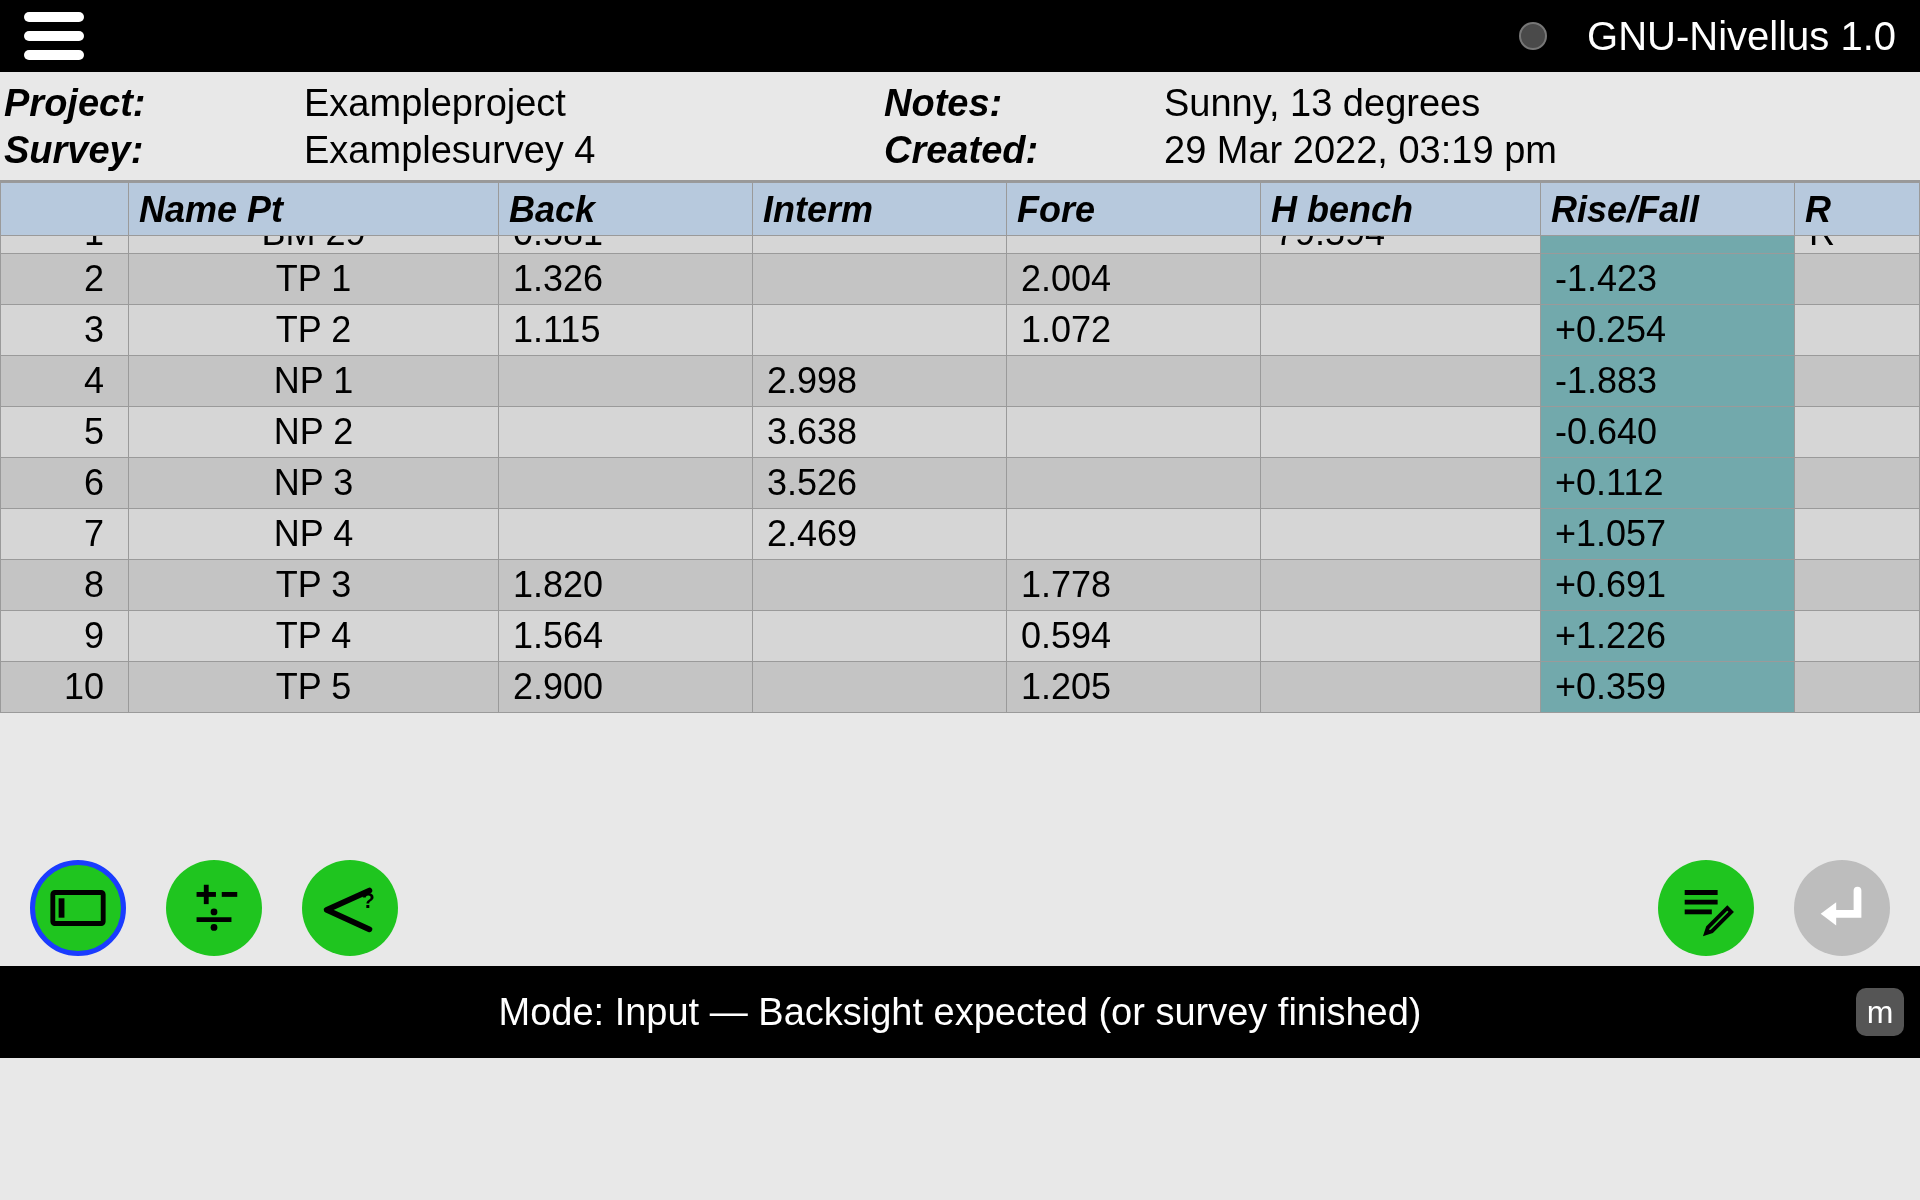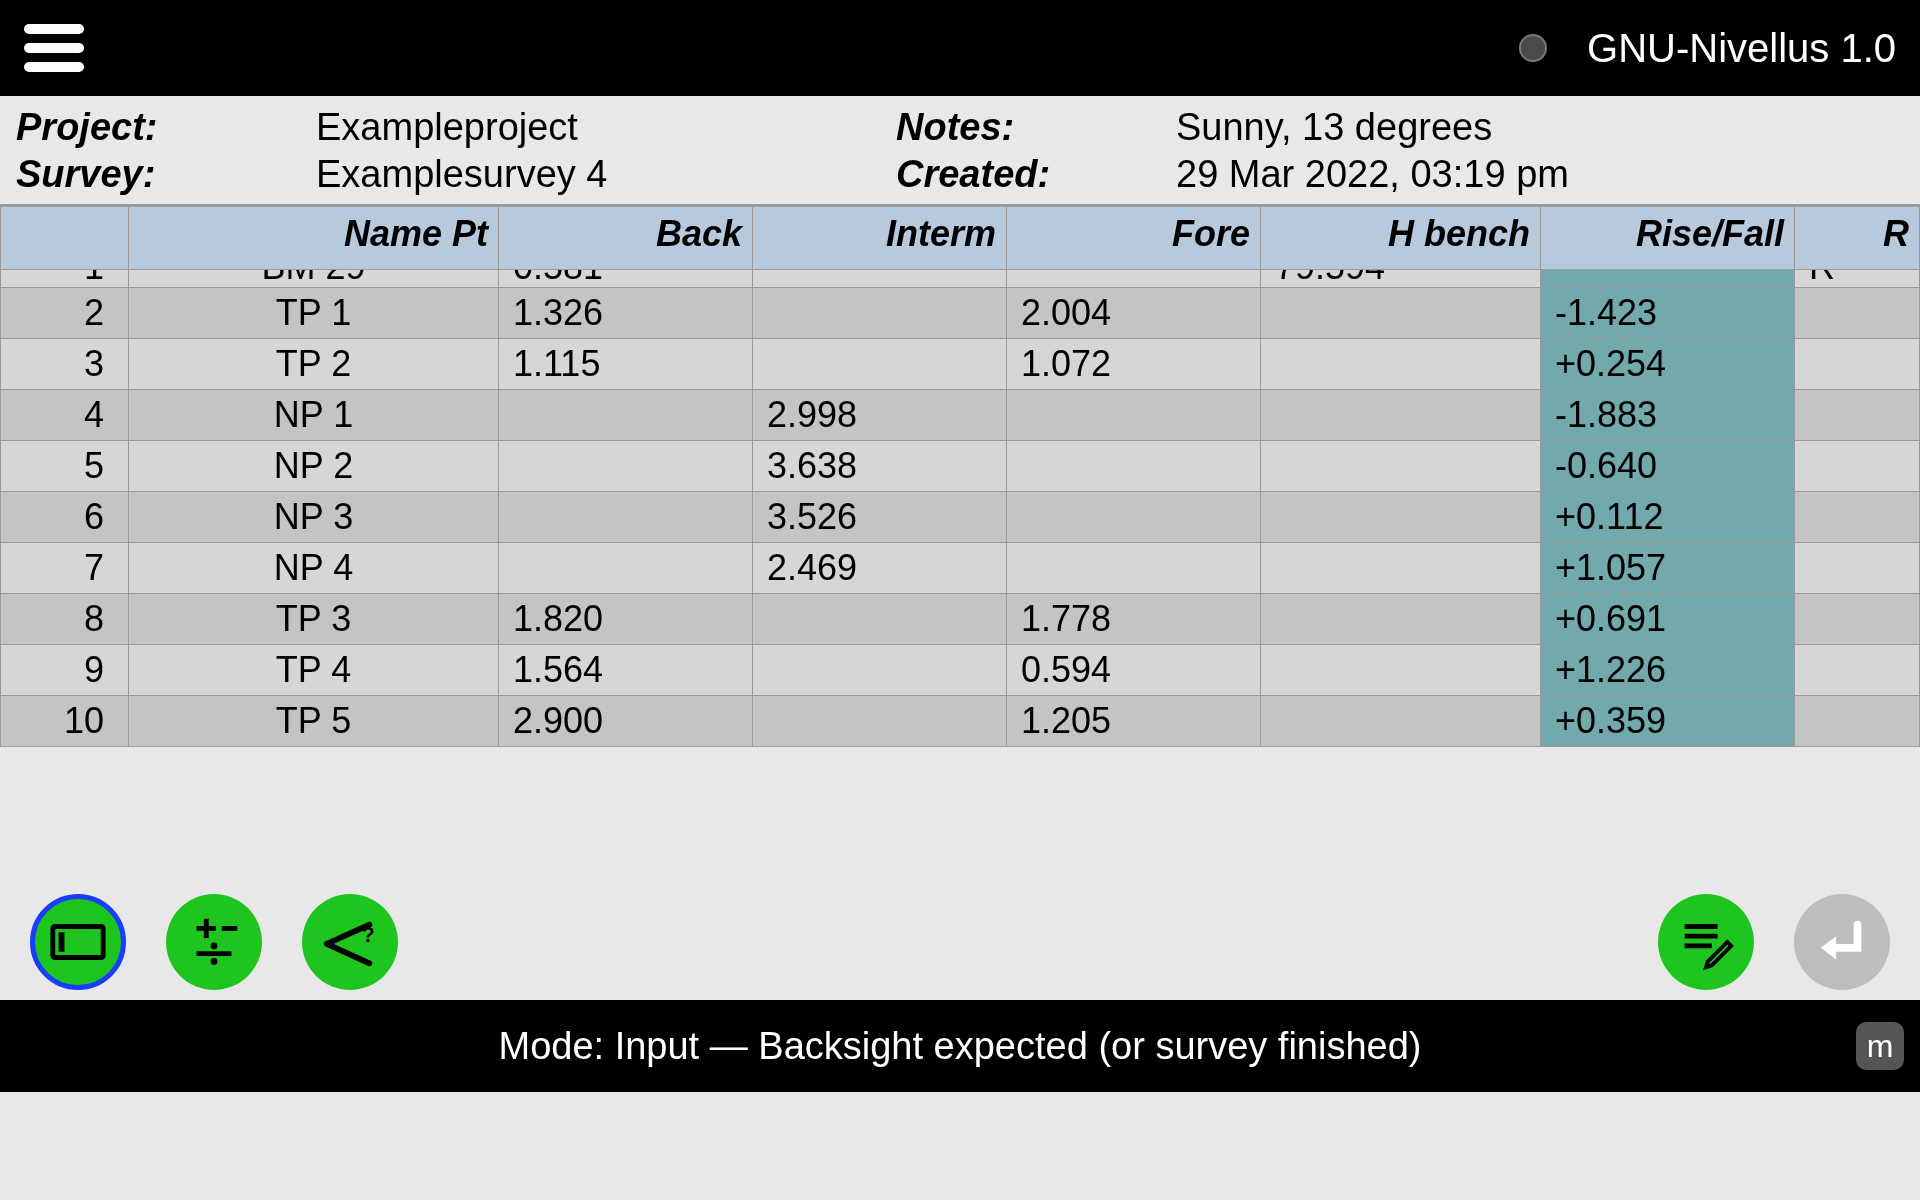--- a/index.html
+++ b/index.html
@@ -1,36 +1,36 @@
 <!DOCTYPE html>
 <html><head>
 <meta charset="utf-8">
 <style>
   * { box-sizing: border-box; margin: 0; padding: 0; }
   html, body { width: 1920px; height: 1200px; font-family: Arial, Helvetica, sans-serif; overflow: hidden; background:#e8e8e8; }
-  .topbar { background:#000; color:#fff; height:96px; display:flex; align-items:center; justify-content:space-between; padding:0 24px; }
+  .topbar { background:#000; color:#fff; height:72px; display:flex; align-items:center; justify-content:space-between; padding:0 24px; }
   .hamburger { width:60px; height:48px; display:flex; flex-direction:column; justify-content:space-between; cursor:pointer; }
   .hamburger span { display:block; height:10px; background:#fff; border-radius:5px; }
   .topbar-right { display:flex; align-items:center; gap:40px; }
   .dot { width:28px; height:28px; border-radius:50%; background:#4a4a4a; border:2px solid #777; }
   .app-title { font-size:40px; font-weight:500; }
-  .meta { background:#e8e8e8; padding:10px 20px 8px 16px; display:grid; grid-template-columns: 300px 580px 280px 1fr; row-gap:4px; font-size:38px; }
+  .meta { background:#e8e8e8; padding:10px 20px 8px 4px; display:grid; grid-template-columns: 300px 580px 280px 1fr; row-gap:4px; font-size:38px; }
   .meta .label { font-style:italic; font-weight:bold; }
   .meta .value { font-weight:400; }
   .table-wrap { overflow:hidden; border-top:2px solid #999; }
   table { border-collapse:collapse; width:100%; table-layout:fixed; }
   col.c-num  { width:128px; }
   col.c-name { width:370px; }
   col.c-back { width:254px; }
   col.c-int  { width:254px; }
   col.c-fore { width:254px; }
   col.c-hb   { width:280px; }
   col.c-rf   { width:254px; }
   col.c-r    { width:auto; }
-  thead th { background:#b7c9dd; font-style:italic; font-weight:bold; font-size:36px; padding:6px 10px 14px 10px; border:1px solid #9a9a9a; text-align:right;margin-top:40px; }
+  thead th { background:#b7c9dd; font-style:italic; font-weight:bold; font-size:36px; padding:6px 10px 4px 10px; border:1px solid #9a9a9a; text-align:left;margin-top:40px; }
   thead th.c-num { background:#b7c9dd; }
   tbody td { font-size:36px; padding:4px 14px; border:1px solid #9a9a9a; }
   tbody tr:nth-child(odd)  td { background:#d6d6d6; }
   tbody tr:nth-child(even) td { background:#c4c4c4; }
   tbody td.num  { text-align:right; padding-right:24px; }
   tbody td.name { text-align:center; }
   tbody td.val  { text-align:left; }
   tbody td.rf   { background:#72a9ac !important; }
   tbody tr.hl td { background:#a6e6a6 !important; }
   tbody tr.hl td.rf { background:#72a9ac !important; }

